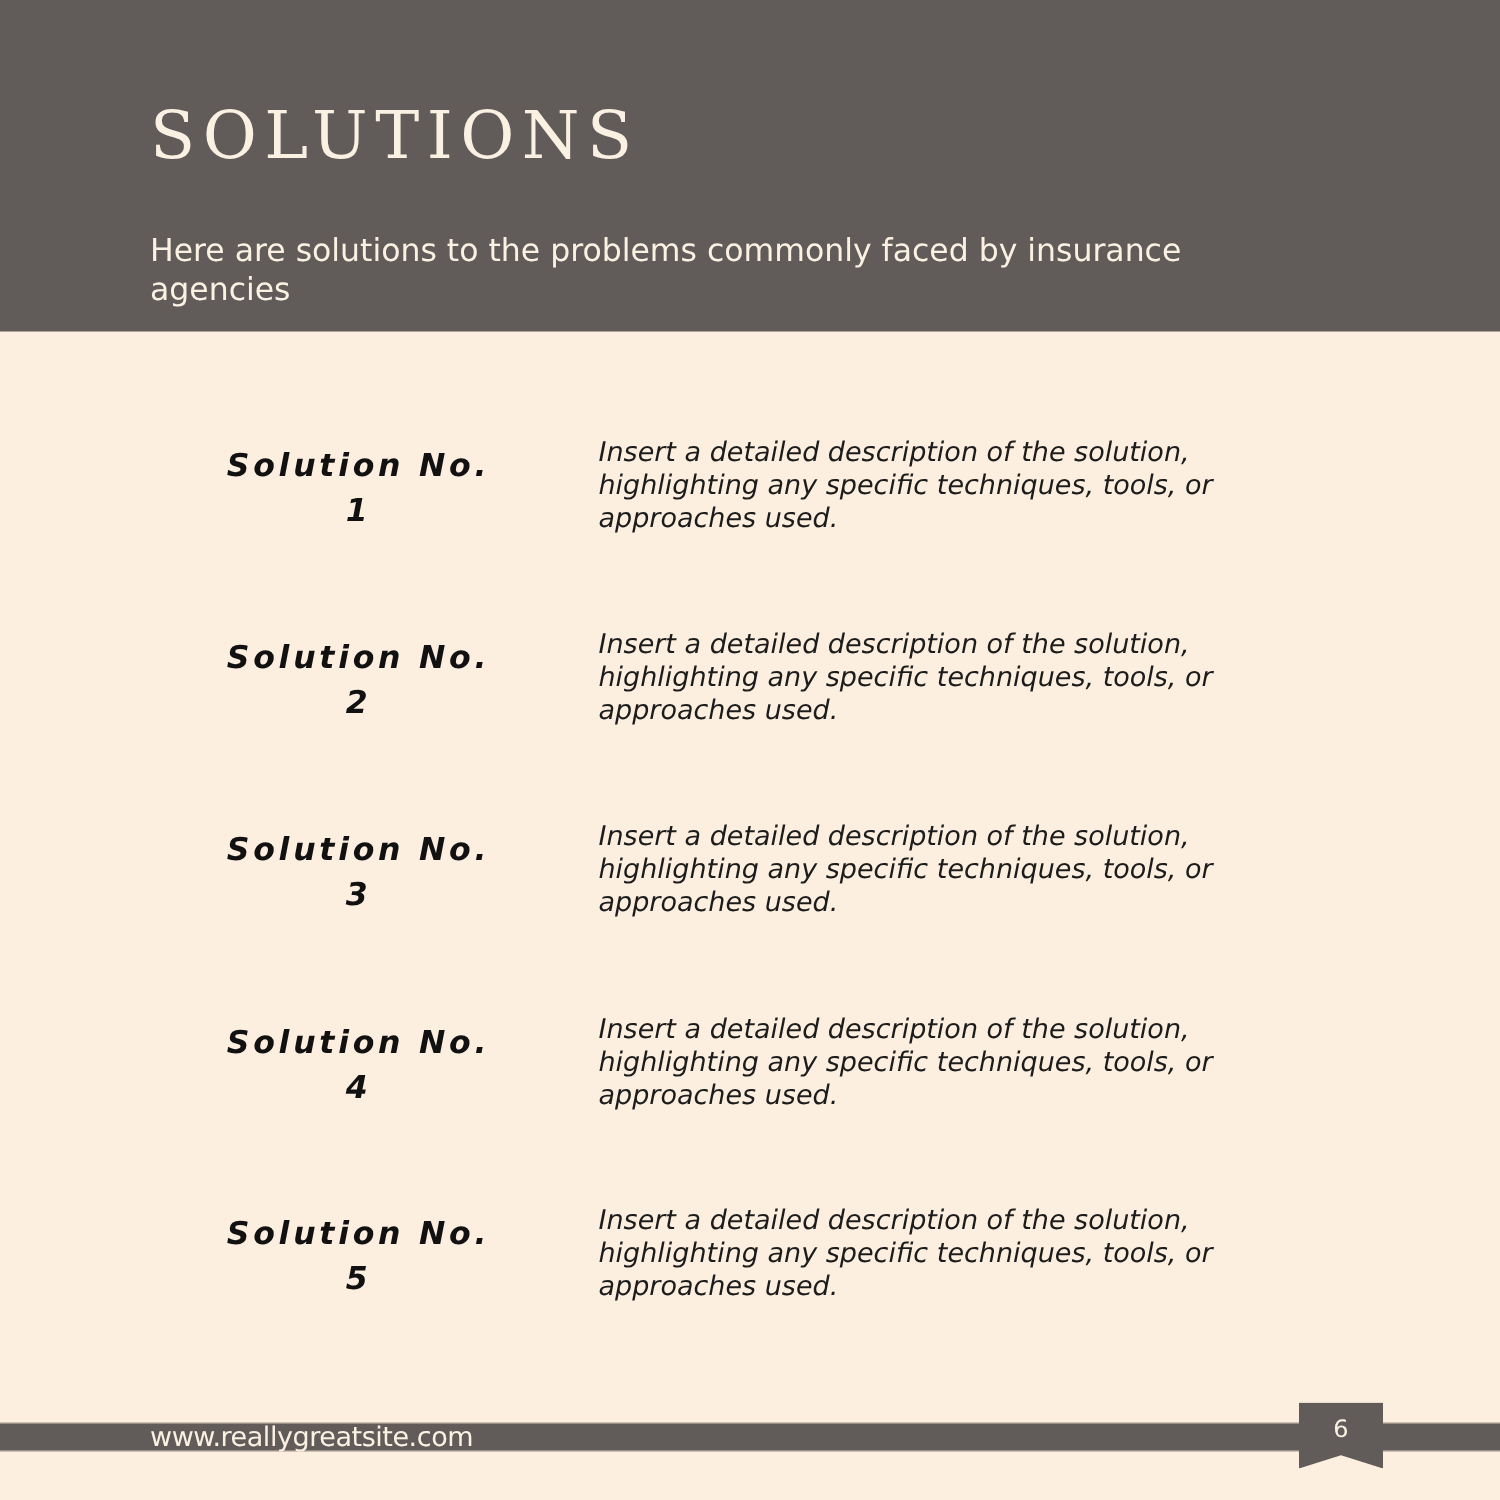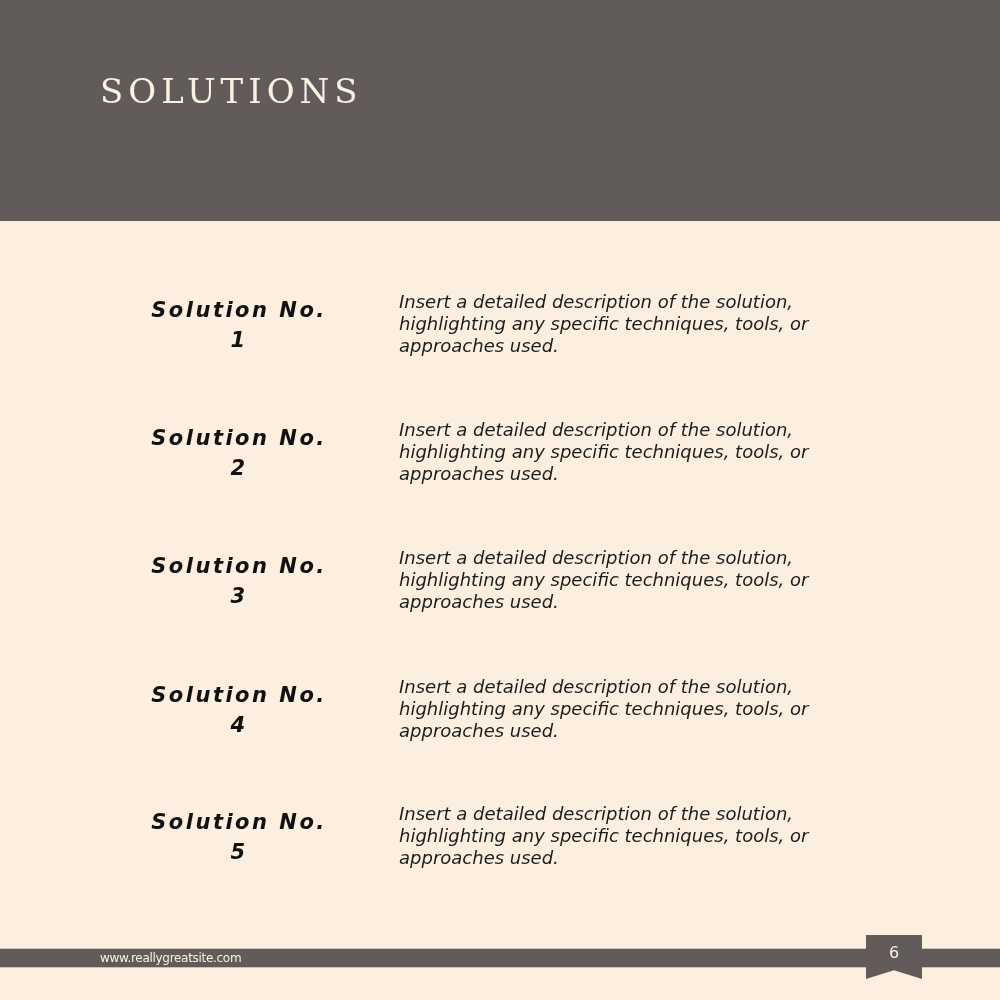--- a/index.html
+++ b/index.html
@@ -10,21 +10,21 @@
       font-family: "DejaVu Sans", sans-serif;
     }
     .header {
       position: absolute; left: 0; top: 0;
       width: 1000px; height: 221px;
       background: #615c5a;
     }
     .title {
       position: absolute; left: 100px; top: 66px;
       font-family: "DejaVu Serif", serif;
-      font-size: 34px; letter-spacing: 5px;
+      font-size: 44px; letter-spacing: 5px;
       color: #fbf1e2; font-weight: normal;
       line-height: 50px;
     }
     .subtitle {
       position: absolute; left: 100px; top: 154px;
       width: 760px;
       font-size: 21px; line-height: 26px;
       color: #fbf1e2;
     }
     .solution {
@@ -46,41 +46,42 @@
     }
     .footer {
       position: absolute; left: 0; top: 948px;
       width: 1000px; height: 20px;
       background: #615c5a;
       border-top: 1px solid #cfc1b3;
       border-bottom: 1px solid #cfc1b3;
     }
     .footer-url {
       position: absolute; left: 100px; top: 1px;
-      font-size: 12px; line-height: 17px;
+      font-size: 18px; line-height: 17px;
       color: #fbf1e2; letter-spacing: -0.3px;
     }
     .page-ribbon {
       position: absolute; left: 866px; top: 935px;
       width: 56px; height: 44px;
       background: #615c5a;
       clip-path: polygon(0 0, 100% 0, 100% 100%, 50% 80%, 0 100%);
     }
     .page-num {
       position: absolute; left: 0; top: 8px; width: 56px;
       text-align: center;
       font-size: 16px; line-height: 20px;
       color: #fbf1e2;
     }
   </style>
 </head>
 <body>
 
 <div class="header">
   <h1 class="title">SOLUTIONS</h1>
+  <p class="subtitle">Here are solutions to the problems commonly faced by insurance agencies</p>
 </div>
 
 <div class="solution" style="top:285px;">
   <div class="sol-label">
     <div>Solution No.</div>
     <div>1</div>
   </div>
   <p class="sol-desc">Insert a detailed description of the solution, highlighting any specific techniques, tools, or approaches used.</p>
 </div>
 

